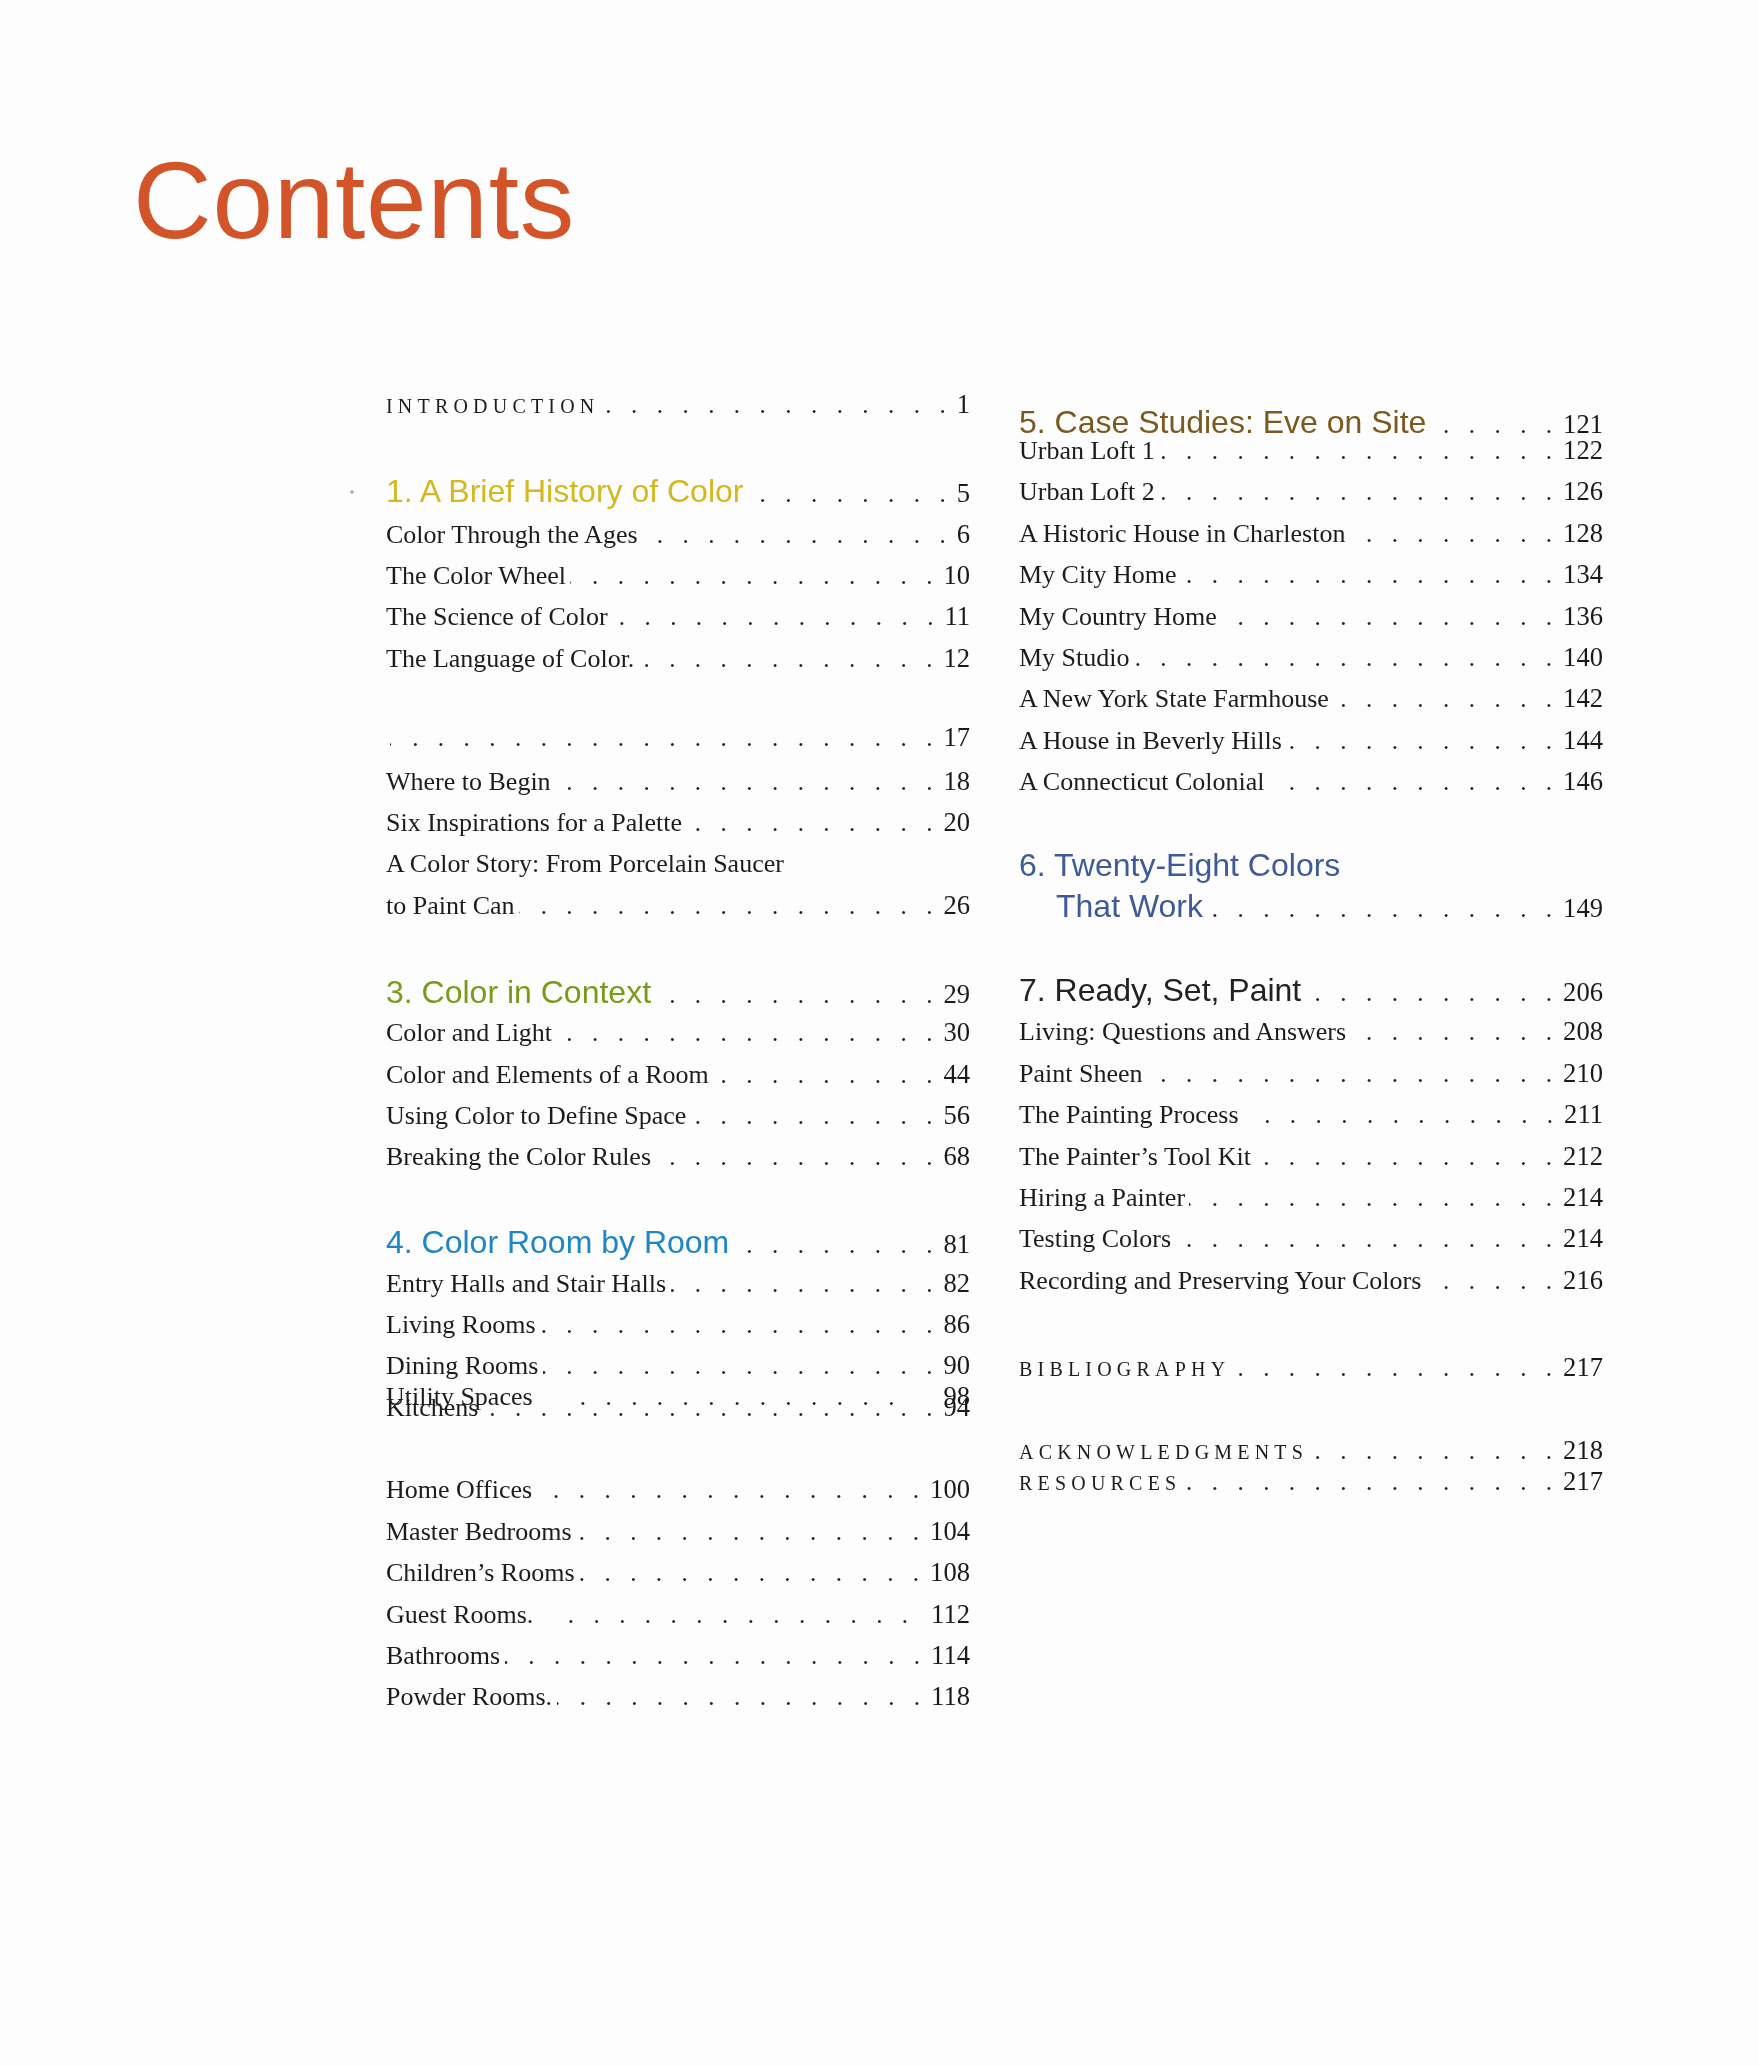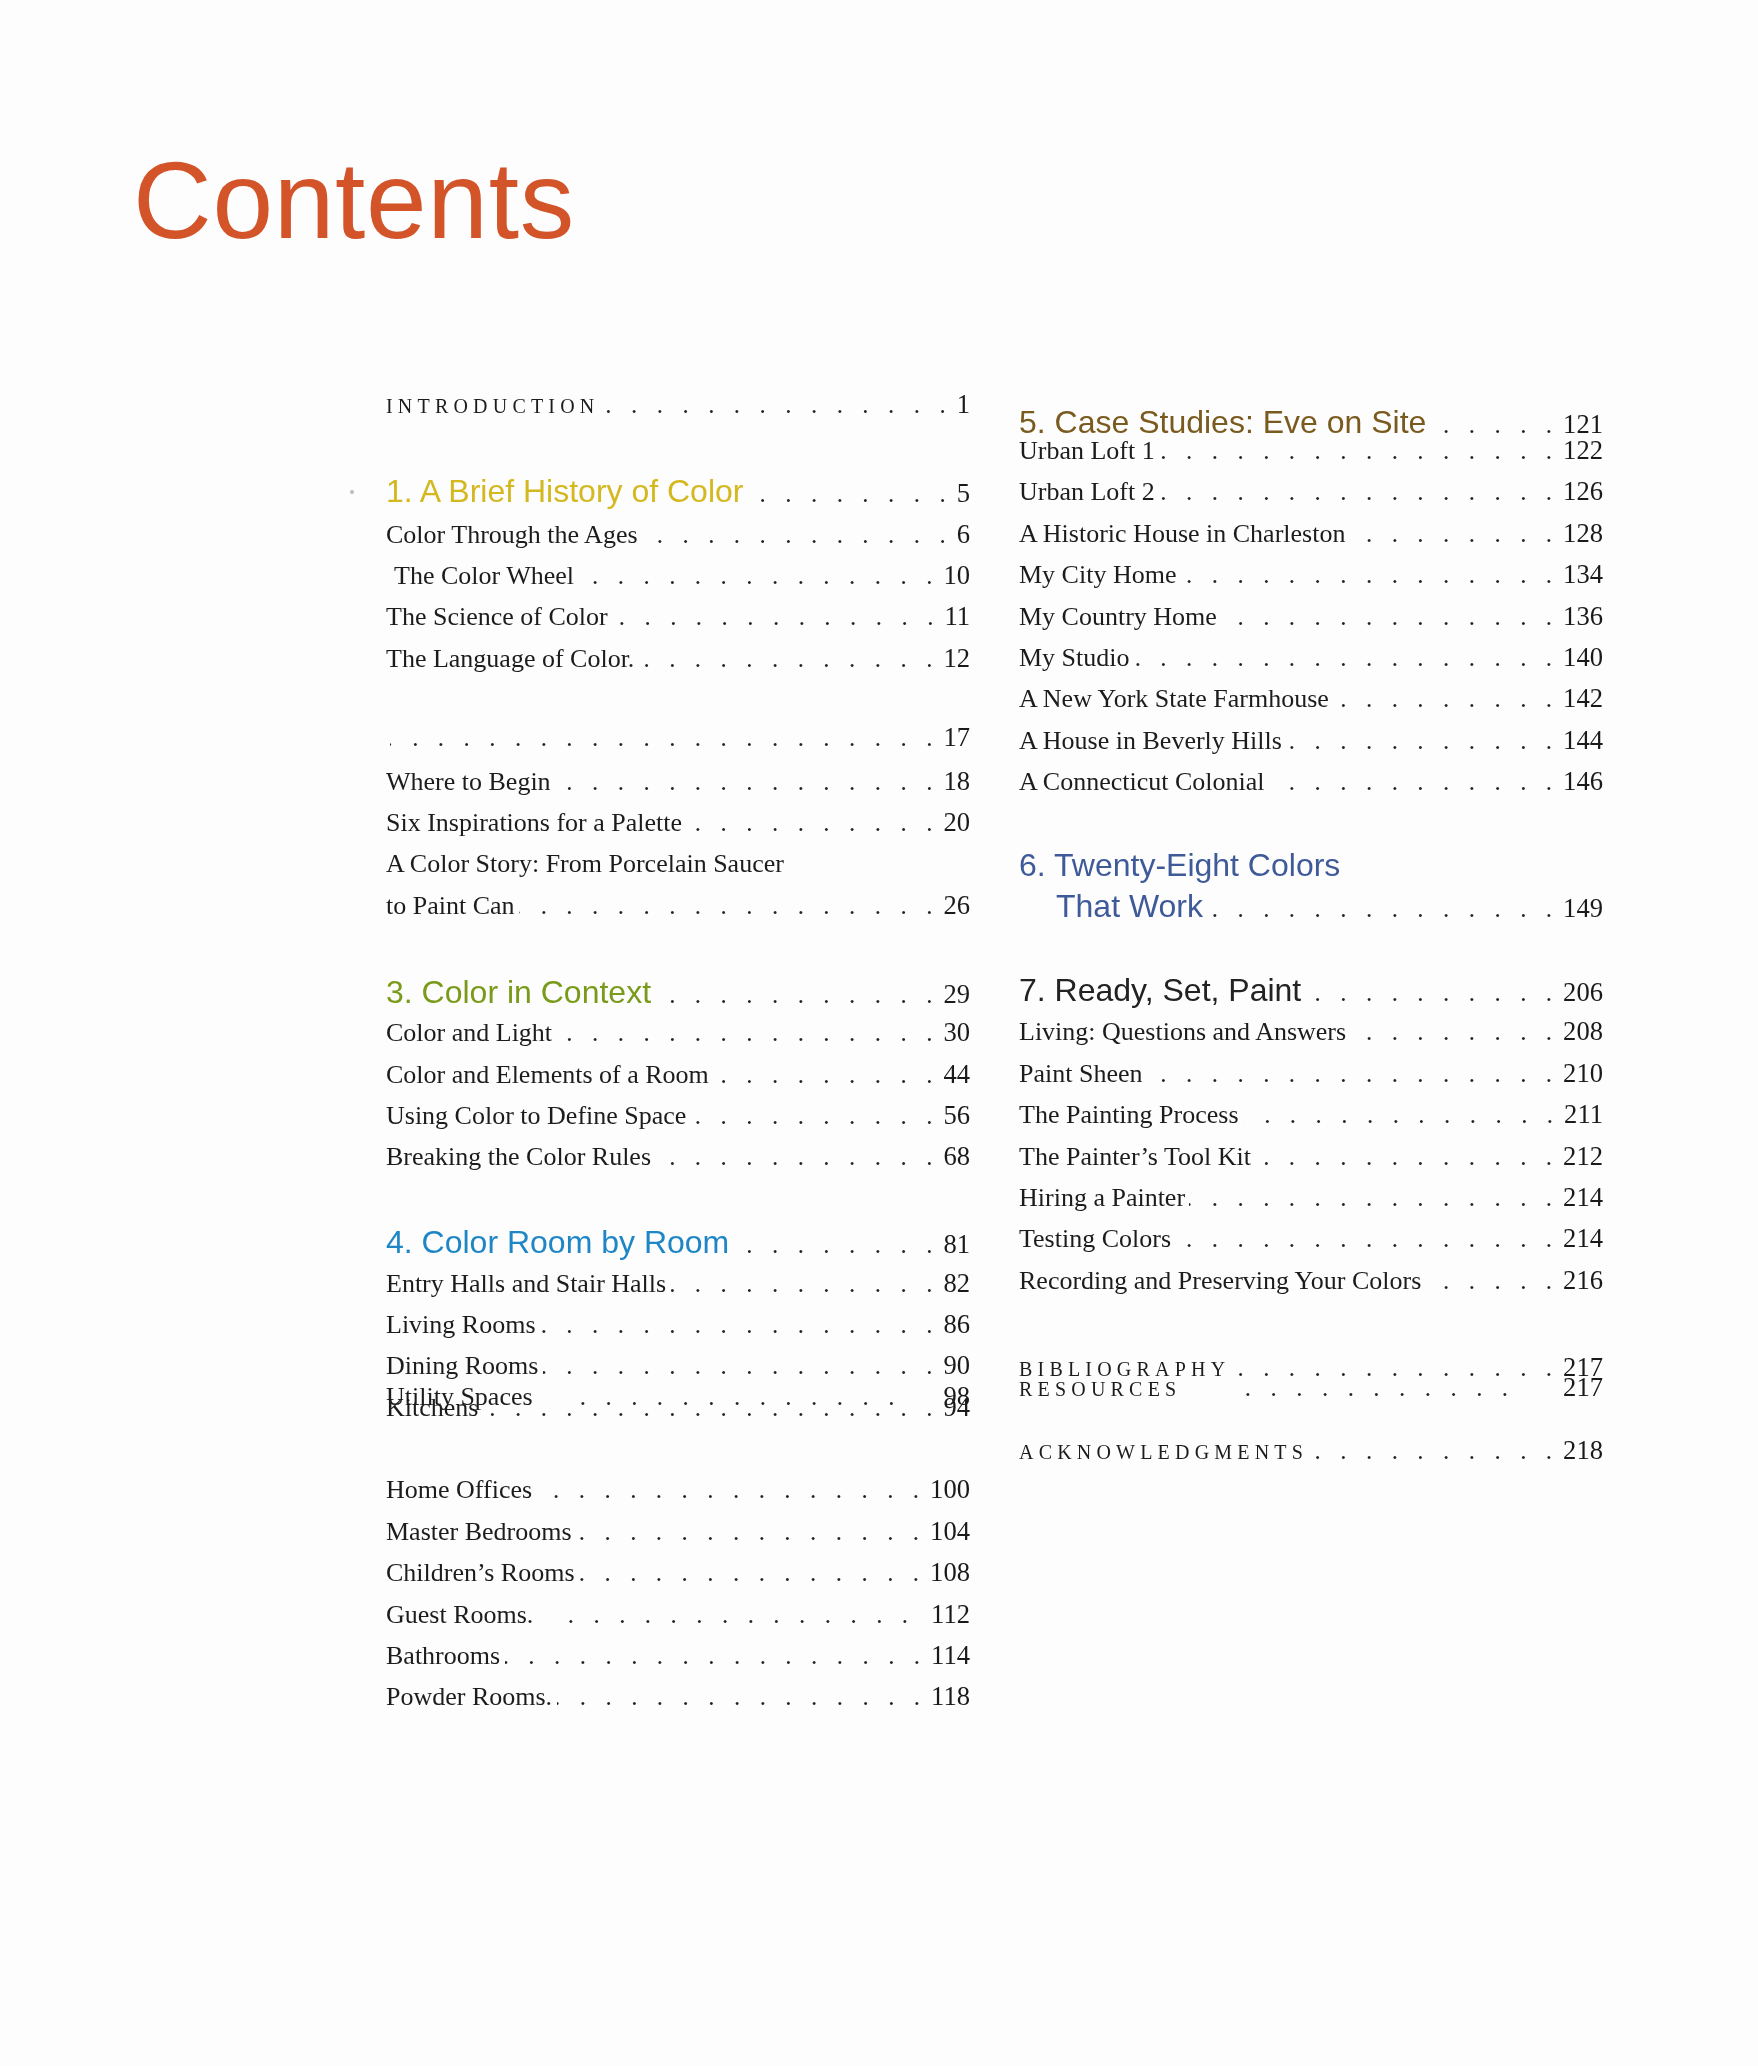--- a/index.html
+++ b/index.html
@@ -64,21 +64,21 @@
   <div class="row heading" style="top:473px;">
     <span class="label" style="color:#d4b820;">1. A Brief History of Color</span>
     <span class="leader">. . . . . . . . . . . . . . . . . . . . . . . . . . . . . . . . . . . . . . . . . . . .</span>
     <span class="page">5</span>
   </div>
   <div class="row entry" style="top:519px;">
     <span class="label">Color Through the Ages</span>
     <span class="leader">. . . . . . . . . . . . . . . . . . . . . . . . . . . . . . . . . . . . . . . . . . . .</span>
     <span class="page">6</span>
   </div>
-  <div class="row entry" style="top:560px;margin-left:8px;">
+  <div class="row entry" style="top:560px;">
     <span class="label">The Color Wheel</span>
     <span class="leader">. . . . . . . . . . . . . . . . . . . . . . . . . . . . . . . . . . . . . . . . . . . .</span>
     <span class="page">10</span>
   </div>
   <div class="row entry" style="top:601px;">
     <span class="label">The Science of Color</span>
     <span class="leader">. . . . . . . . . . . . . . . . . . . . . . . . . . . . . . . . . . . . . . . . . . . .</span>
     <span class="page">11</span>
   </div>
   <div class="row entry" style="top:643px;">
@@ -299,21 +299,21 @@
     <span class="label">Recording and Preserving Your Colors</span>
     <span class="leader">. . . . . . . . . . . . . . . . . . . . . . . . . . . . . . . . . . . . . . . . . . . .</span>
     <span class="page">216</span>
   </div>
 
   <div class="row smallcaps" style="top:1352px;">
     <span class="label">BIBLIOGRAPHY</span>
     <span class="leader">. . . . . . . . . . . . . . . . . . . . . . . . . . . . . . . . . . . . . . . . . . . .</span>
     <span class="page">217</span>
   </div>
-  <div class="row smallcaps" style="top:1372px;gap:44px;">
+  <div class="row smallcaps" style="top:1466px;">
     <span class="label">RESOURCES</span>
     <span class="leader">. . . . . . . . . . . . . . . . . . . . . . . . . . . . . . . . . . . . . . . . . . . .</span>
     <span class="page">217</span>
   </div>
   <div class="row smallcaps" style="top:1435px;">
     <span class="label">ACKNOWLEDGMENTS</span>
     <span class="leader">. . . . . . . . . . . . . . . . . . . . . . . . . . . . . . . . . . . . . . . . . . . .</span>
     <span class="page">218</span>
   </div>
 </div>

